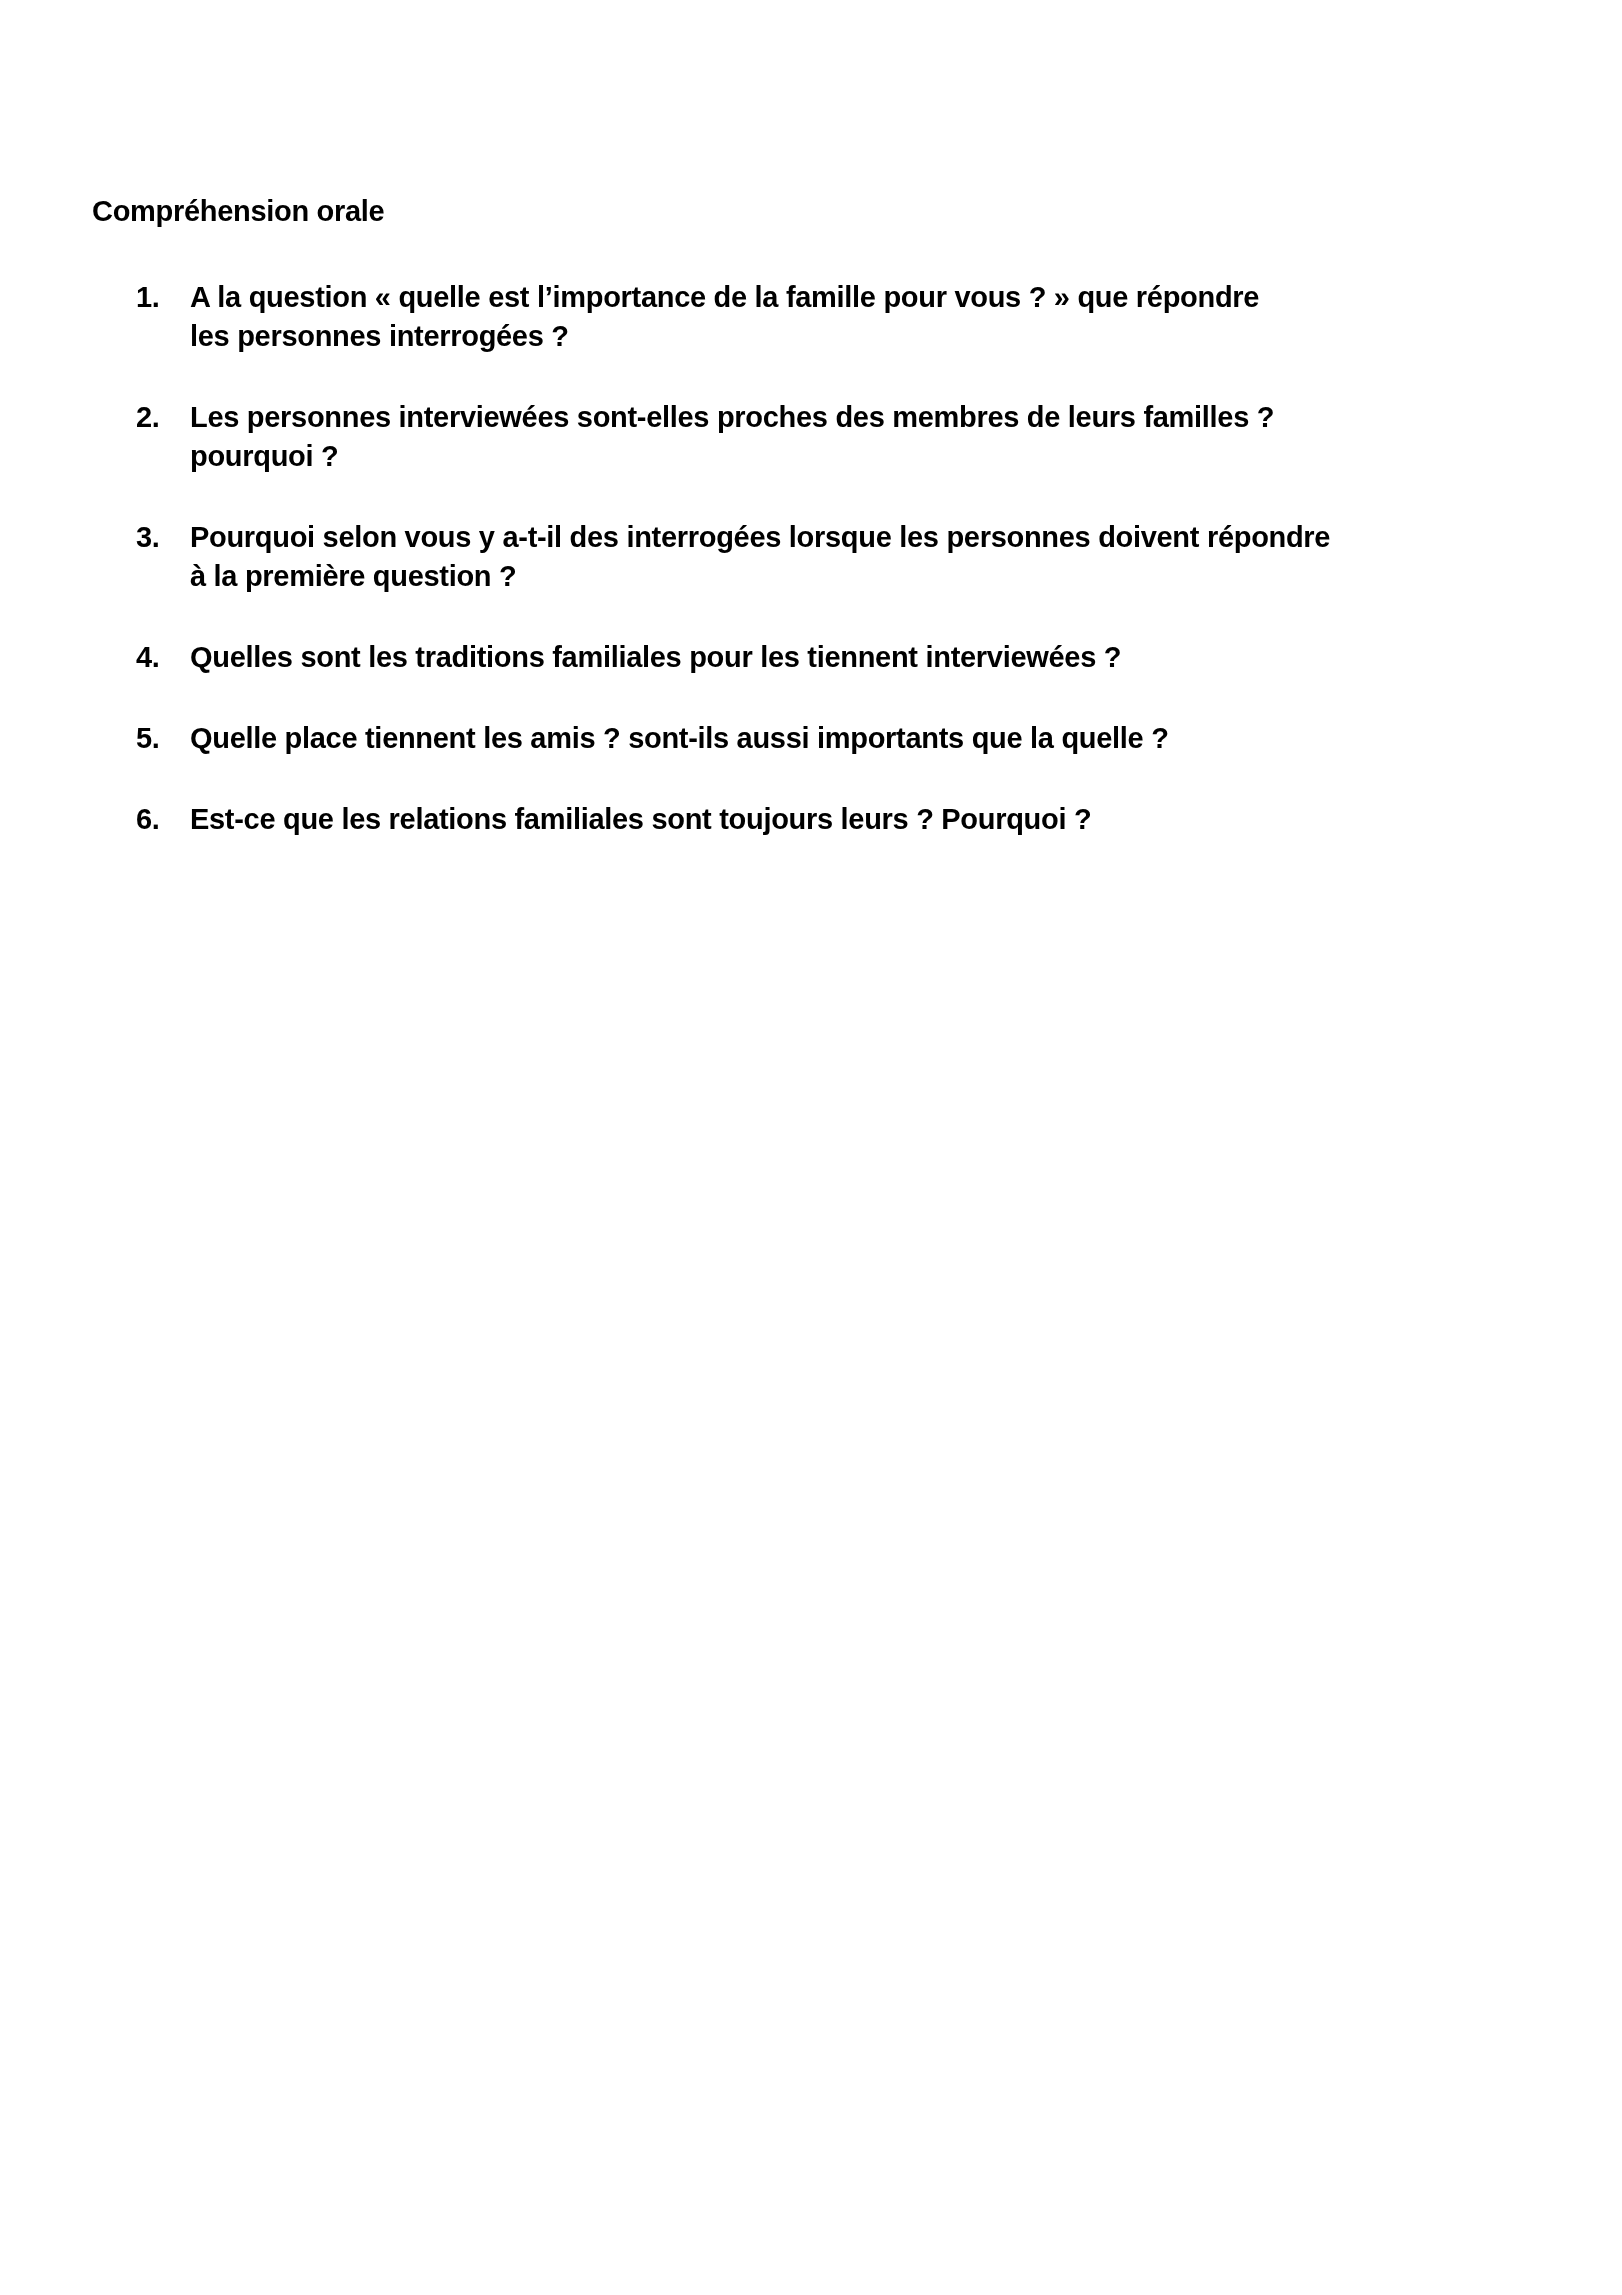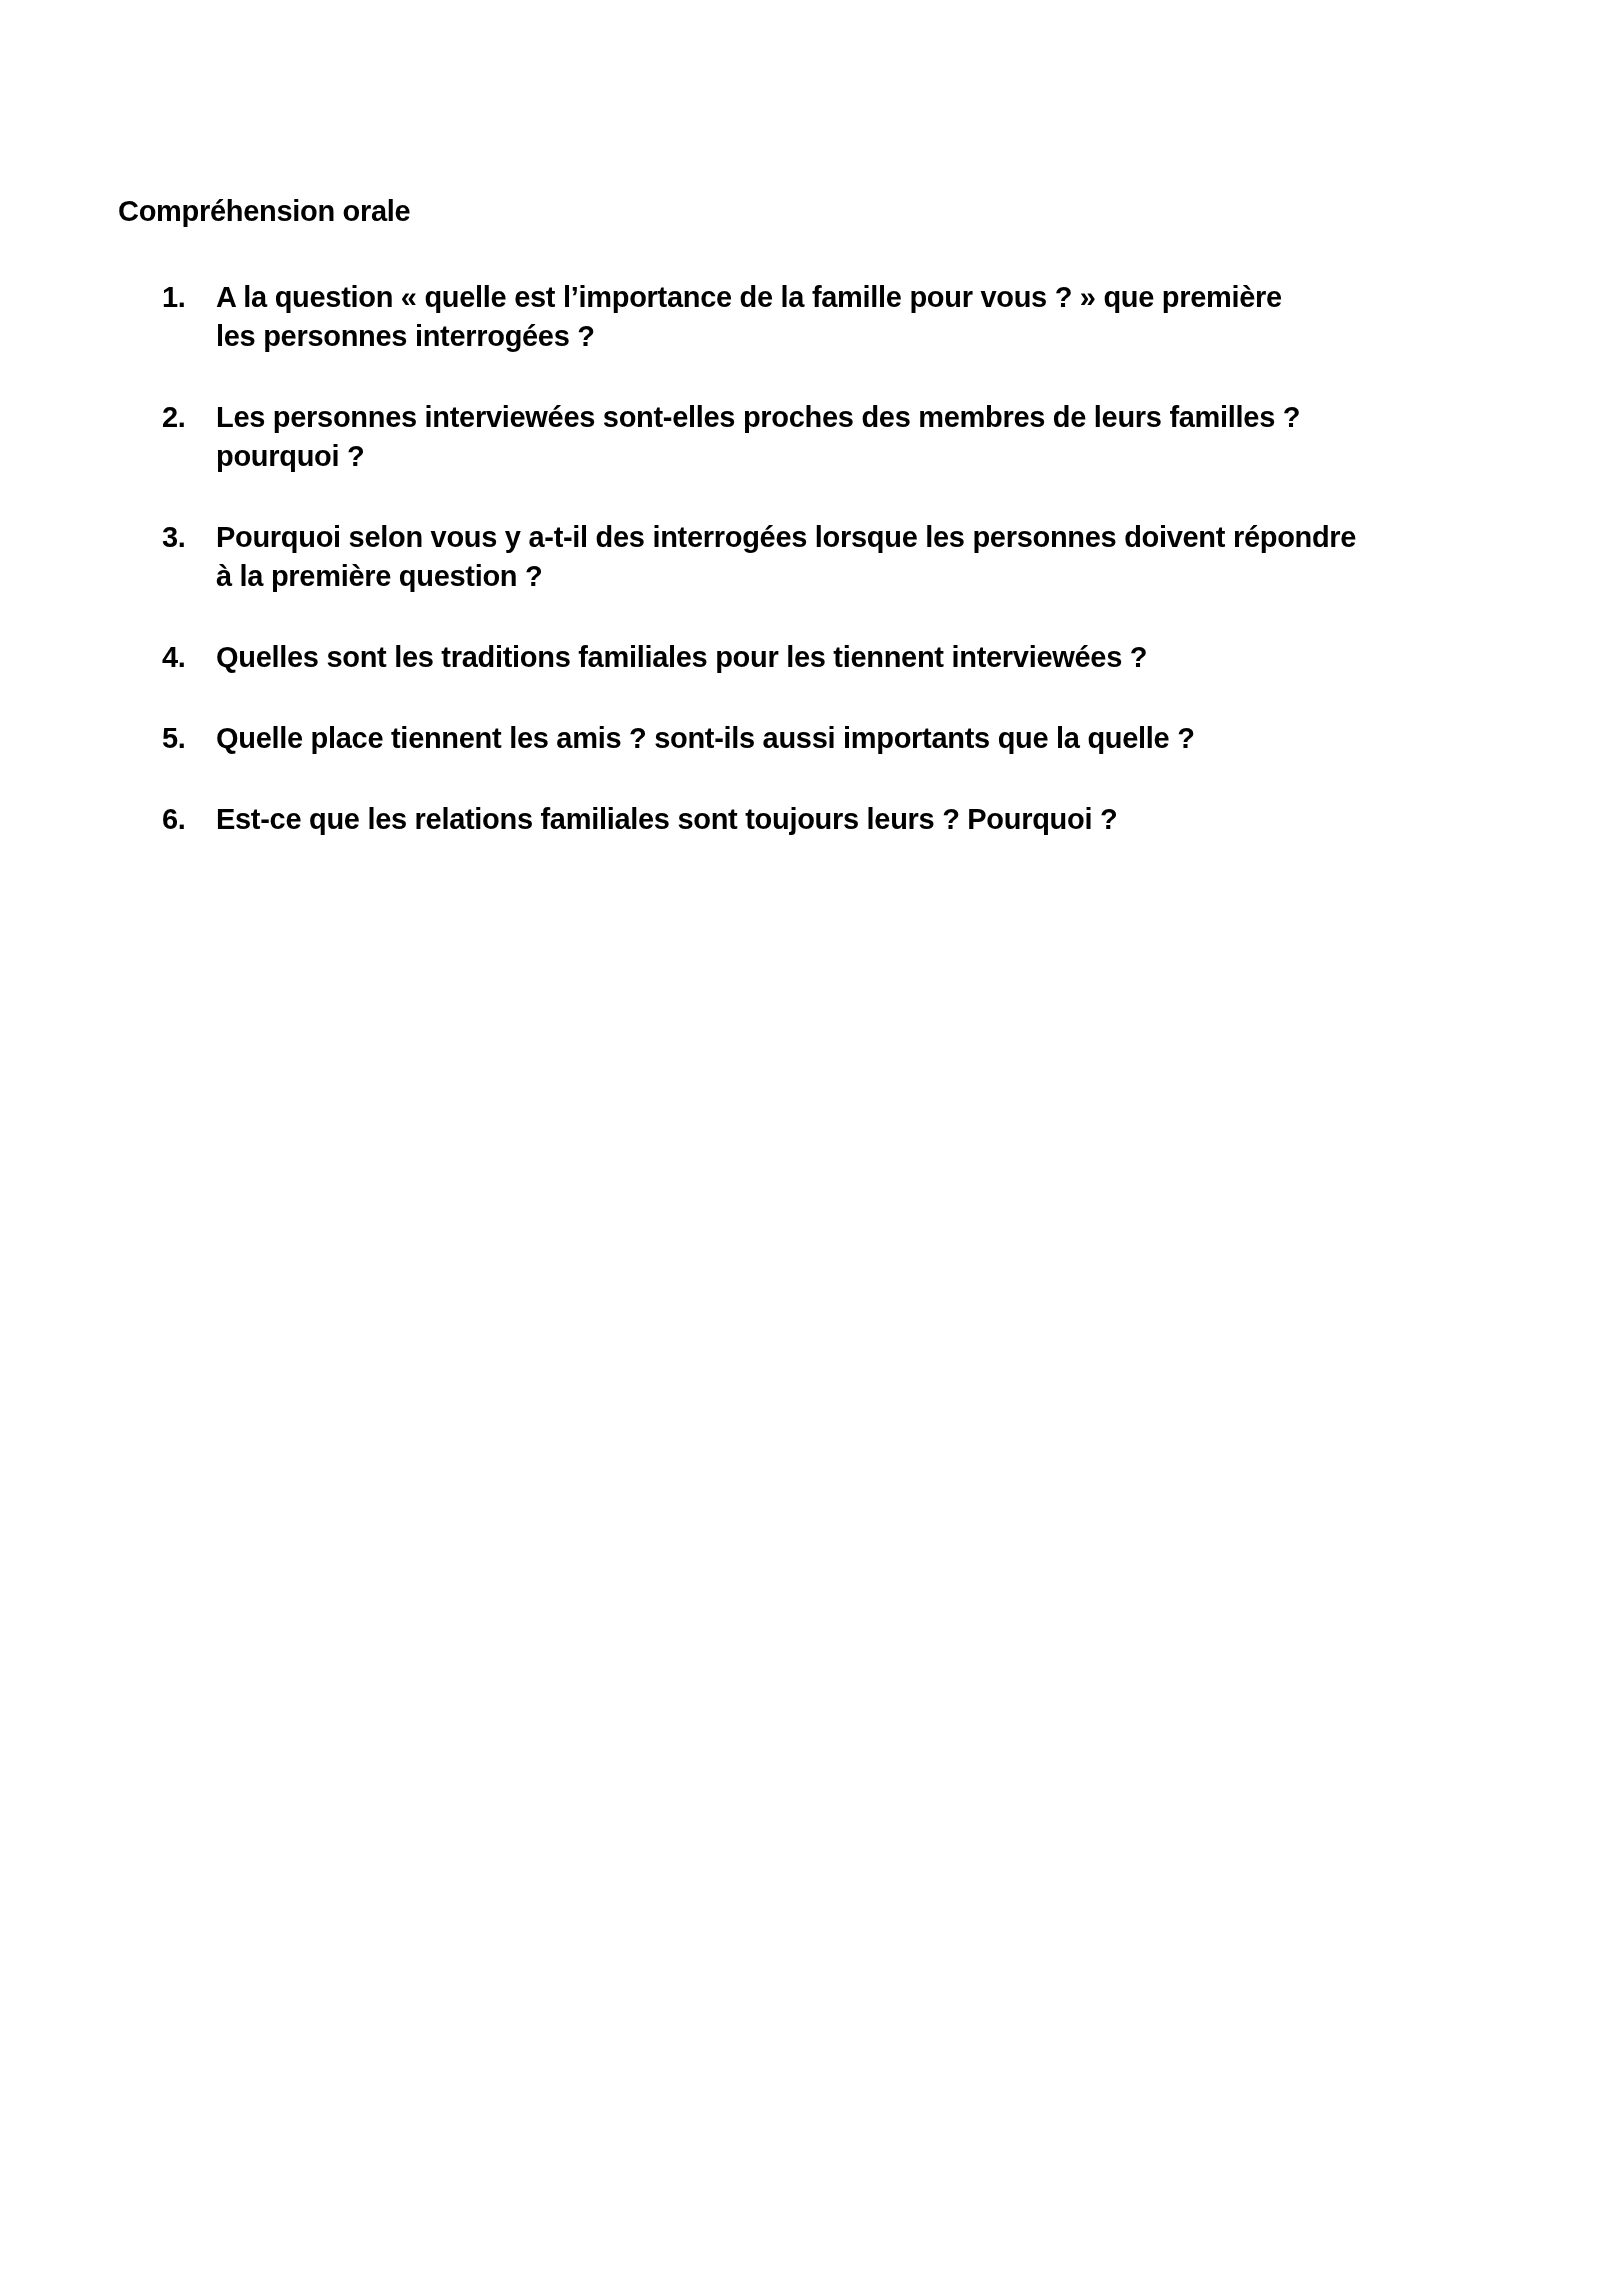--- a/index.html
+++ b/index.html
@@ -14,21 +14,21 @@
     font-family: "Liberation Sans", "DejaVu Sans", sans-serif;
     color: #000000;
   }
   .page {
     position: absolute;
     top: 0; left: 0;
     width: 1622px;
     height: 1752px;
     background: #ffffff;
     box-sizing: border-box;
-    padding: 192px 79px 0 118px;
+    padding: 192px 79px 0 92px;
     overflow: hidden;
   }
   .doc-title {
     font-size: 29px;
     font-weight: bold;
     line-height: 39px;
     letter-spacing: -0.3px;
     margin: 0 0 47px 0;
   }
   ol.question-list {
@@ -60,21 +60,21 @@
 <body>
 
 <div class="page">
 
   <h1 class="doc-title">Compréhension orale</h1>
 
   <ol class="question-list">
 
     <li>
       <span class="q-num">1.</span>
-      <span class="q-text">A la question « quelle est l’importance de la famille pour vous ? » que première
+      <span class="q-text">A la question « quelle est l’importance de la famille pour vous ? » que répondre
 les personnes interrogées ?</span>
     </li>
 
     <li>
       <span class="q-num">2.</span>
       <span class="q-text">Les personnes interviewées sont-elles proches des membres de leurs familles ?
 pourquoi ?</span>
     </li>
 
     <li>

